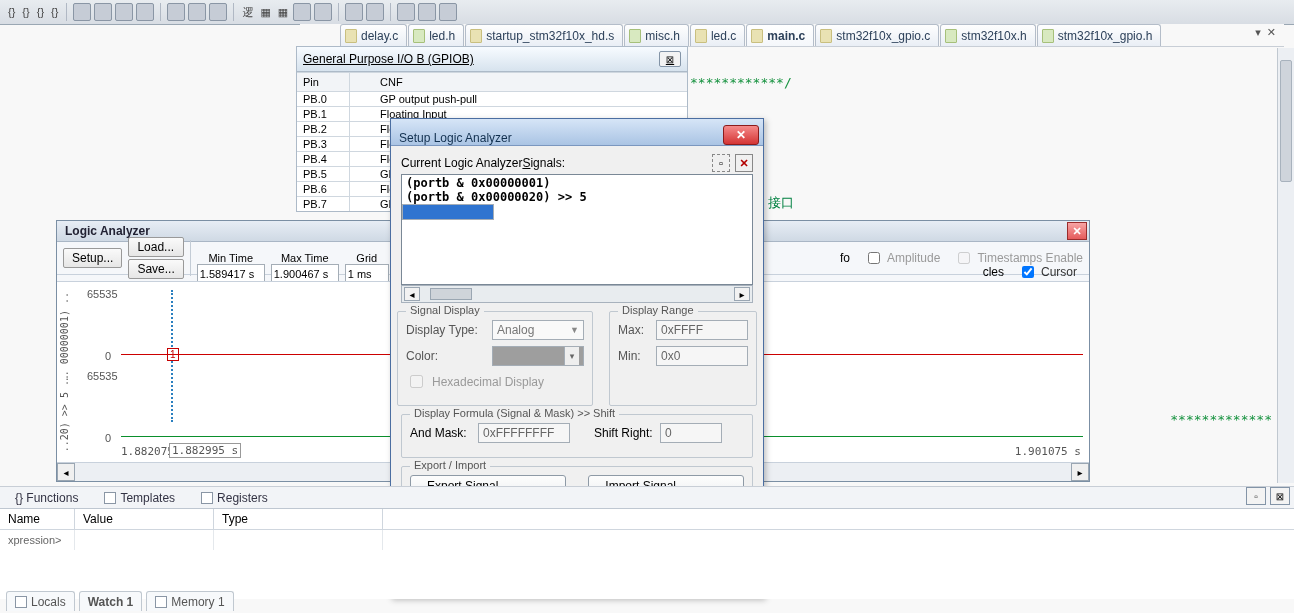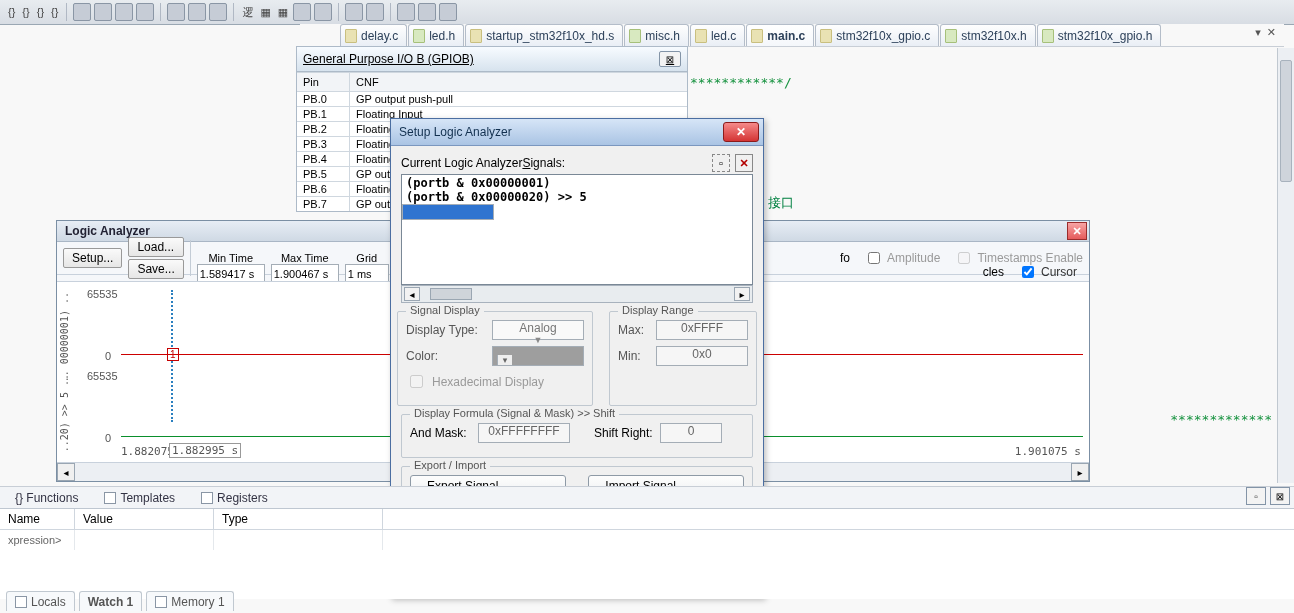--- a/index.html
+++ b/index.html
@@ -21,21 +21,21 @@
   .bg-code { position:absolute; top:46px; right:0; left:690px; font-family:Consolas, monospace; font-size:13px; line-height:22px; color:#198a45; pointer-events:none; }
   .bg-comment { color:#008040; }
   
   .gpio-panel { position:absolute; top:46px; left:296px; width:390px; background:#ebf2f8; border:1px solid #adbac8; }
   .gpio-title { height:24px; display:flex; align-items:center; background:linear-gradient(#f7fbff,#d7e3ee); padding:0 6px; border-bottom:1px solid #adbac8; font-size:12px;text-decoration:underline; }
   .gpio-title .x { margin-left:auto; width:20px; height:14px; border:1px solid #8394a7; background:#f3f3f3; display:flex; align-items:center; justify-content:center; font-size:10px; border-radius:2px; }
   .gpio-grid { background:#fff; }
   .gpio-head, .gpio-row { display:flex; height:14px; font-size:11px; border-top:1px solid #cfd7df; }
   .gpio-head { height:18px; background:#f2f4f7; font-weight:400; }
   .gpio-c1 { width:46px; border-right:1px solid #cfd7df; padding-left:6px; display:flex; align-items:center; }
-  .gpio-c2 { flex:1; padding-left:6px; display:flex; align-items:center; }
+  .gpio-c2 { flex:1; padding-left:6px; display:flex; align-items:center;margin-left:24px; }
   
   .la-window { position:absolute; top:220px; left:56px; width:1032px; border:1px solid #7b8fa4; background:#f5f7fa; }
   .la-title  { height:20px; background:linear-gradient(#e7edf5,#cfd9e4); border-bottom:1px solid #a9b6c5; padding-left:8px; display:flex; align-items:center; font-size:12px; font-weight:600; color:#223; }
   .la-title .x { margin-left:auto; width:18px; height:16px; background:linear-gradient(#f7a4a4,#e55b5b); border:1px solid #9a2c2c; color:#fff; font-size:11px; display:flex; align-items:center; justify-content:center; margin-right:2px; }
   .la-toolbar { height:26px; display:flex; align-items:center; gap:6px; padding:3px 6px; border-bottom:1px solid #c8d1dc; font-size:12px; }
   .btn { border:1px solid #999; background:linear-gradient(#fafafa,#e6e6e6); padding:2px 8px; font-size:12px; border-radius:2px; white-space:nowrap; }
   .col-head { font-size:11px; color:#000; text-align:center; width:60px;margin-top:20px; }
   .col-head.b { width:66px; }
   .col-head.g { width:40px; }
   .la-toolbar input[type=text] { width:62px; height:18px; font-size:11px; border:1px solid #a4adb6; padding:0 2px; }
@@ -45,40 +45,40 @@
   
   .la-plot { height:180px; background:#fff; border-top:1px solid #c8d1dc; position:relative; }
   .ylabel  { position:absolute; font-size:11px; color:#555; }
   .trace   { position:absolute; height:1px; background:#c00; }
   .cursor-line { position:absolute; top:8px; bottom:40px; width:0; border-left:2px dotted #2a7fbf; }
   .cursor-box  { position:absolute; font-size:10px; color:#c50000; border:1px solid #c50000; padding:0 2px; background:#fff; }
   .time-left, .time-right, .cursor-val { position:absolute; font-size:11px; color:#555; font-family:Consolas, monospace; }
 
   
   .sla { position:absolute; top:118px; left:390px; width:372px; border:1px solid #4b6ea1; background:#f0f0f0; box-shadow:2px 2px 6px rgba(0,0,0,0.25); }
-  .sla-title { height:26px; background:linear-gradient(#d6e5f7,#aac4e4); border-bottom:1px solid #7b97bf; display:flex; align-items:center; padding-left:8px; font-size:12px; color:#12304f; }
+  .sla-title { height:26px; background:linear-gradient(#d6e5f7,#aac4e4); border-bottom:1px solid #7b97bf; display:flex; align-items:flex-end; padding-left:8px; font-size:12px; color:#12304f; }
   .sla-title .x { margin-left:auto; width:34px; height:18px; background:linear-gradient(#f58a8a,#d43434); border:1px solid #8b1b1b; border-radius:3px; color:#fff; display:flex; align-items:center; justify-content:center; font-weight:bold; margin-right:4px; }
   .sla-body { padding:8px 10px 10px 10px; }
   .sla-label { font-size:12px; margin-bottom:2px; display:flex; align-items:center; }
   .sla-label .u { text-decoration:underline; }
   .sla-label .ib { margin-left:auto; display:flex; gap:5px; }
   .sla-label .ib span { width:16px; height:16px; border:1px solid #888; display:flex; align-items:center; justify-content:center; font-size:11px; }
   .sla-label .ib .del { color:#b30000; font-weight:bold; }
   .sla-list { border:1px solid #7a8896; background:#fff; min-height:108px; font-family:Consolas, monospace; font-size:12px; font-weight:bold; line-height:14px; padding-top:1px; }
   .sla-list .row { padding:0 4px; }
   .sla-list .row.sel { background:#2f74d0; color:#fff; height:14px; }
   .sla-hscroll { height:16px; border:1px solid #a8b2bd; background:#e8ecef; display:flex; align-items:center; padding:0 2px; gap:2px; margin-bottom:8px; position:relative; }
   .sla-hscroll .arr { width:14px; height:12px; border:1px solid #9aa6b2; background:#f2f2f2; font-size:10px; display:flex; align-items:center; justify-content:center; }
   .sla-hscroll .thumb { width:40px; height:10px; background:#cfd4da; border:1px solid #9aa6b2; margin-left:8px; }
   .group { border:1px solid #c0c8d0; border-radius:2px; padding:8px 8px 8px 8px; margin-bottom:8px; position:relative; background:#f0f0f0; }
   .group .legend { position:absolute; top:-8px; left:8px; background:#f0f0f0; padding:0 4px; font-size:11px; color:#555; }
   .grow { display:flex; align-items:center; gap:6px; margin-bottom:6px; font-size:12px; }
   .grow label { width:80px; color:#555; }
   .grow label.en { color:#000; }
-  .sel, .txt, .colorbox { border:1px solid #a4adb6; height:18px; font-size:12px; padding:0 4px;flex-direction:column; }
+  .sel, .txt, .colorbox { border:1px solid #a4adb6; height:18px; font-size:12px; padding:0 4px; }
   .sel { width:82px; background:#f9f9f9; color:#777; display:flex; align-items:center; justify-content:space-between; }
   .sel .dd { font-size:9px; color:#888; }
   .colorbox { width:82px; background:#9e9e9e; display:flex; }
   .colorbox .sw { flex:1; }
   .colorbox .ar { width:14px; border-left:1px solid #a4adb6; display:flex; align-items:center; justify-content:center; font-size:9px; color:#666; background:#eee; }
   .txt { width:82px; background:#f6f6f6; color:#666; display:flex; align-items:center; }
   .sla-btnrow { display:flex; justify-content:flex-end; gap:10px; padding-top:6px; }
   .sla-btn { border:1px solid #8e9aa6; background:linear-gradient(#fdfdfd,#e4e8ec); padding:3px 16px; border-radius:3px; font-size:12px; }
   
   .bottom-tabs { position:absolute; top:486px; left:0; right:0; height:22px; border-top:1px solid #c8ced6; display:flex; align-items:center; gap:8px; padding-left:6px; font-size:12px; color:#334; background:#f2f4f7; }

